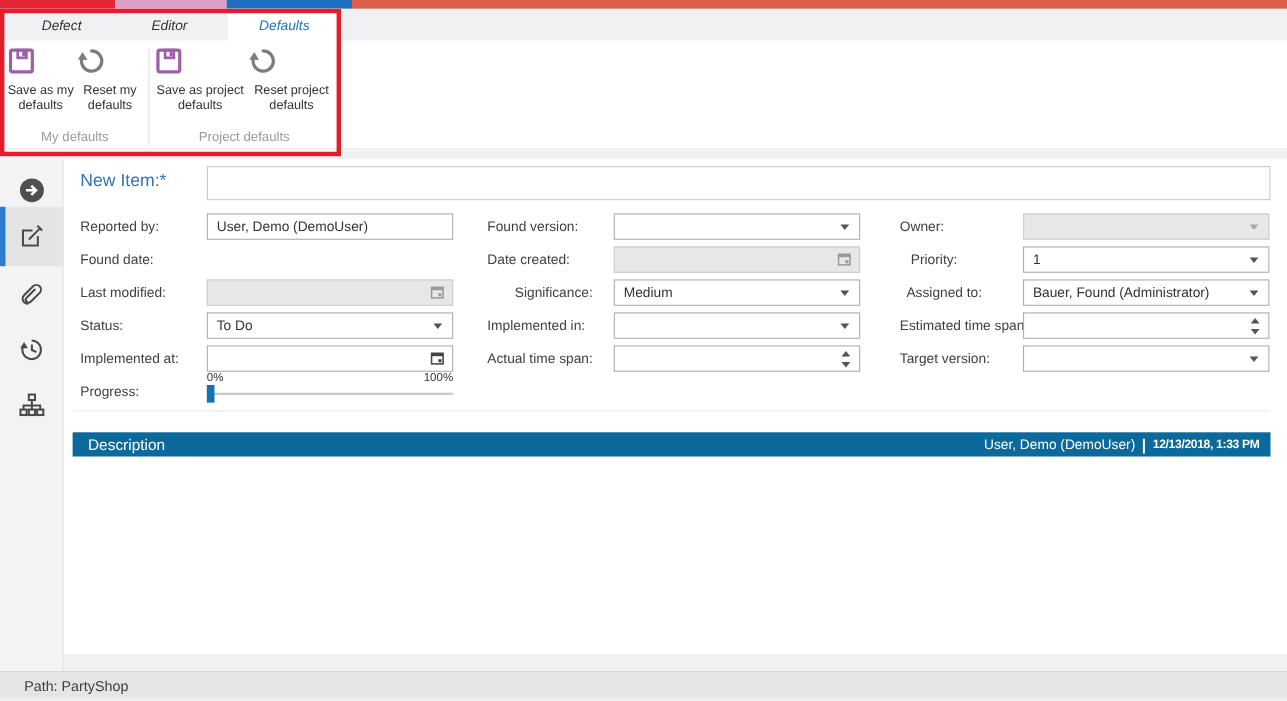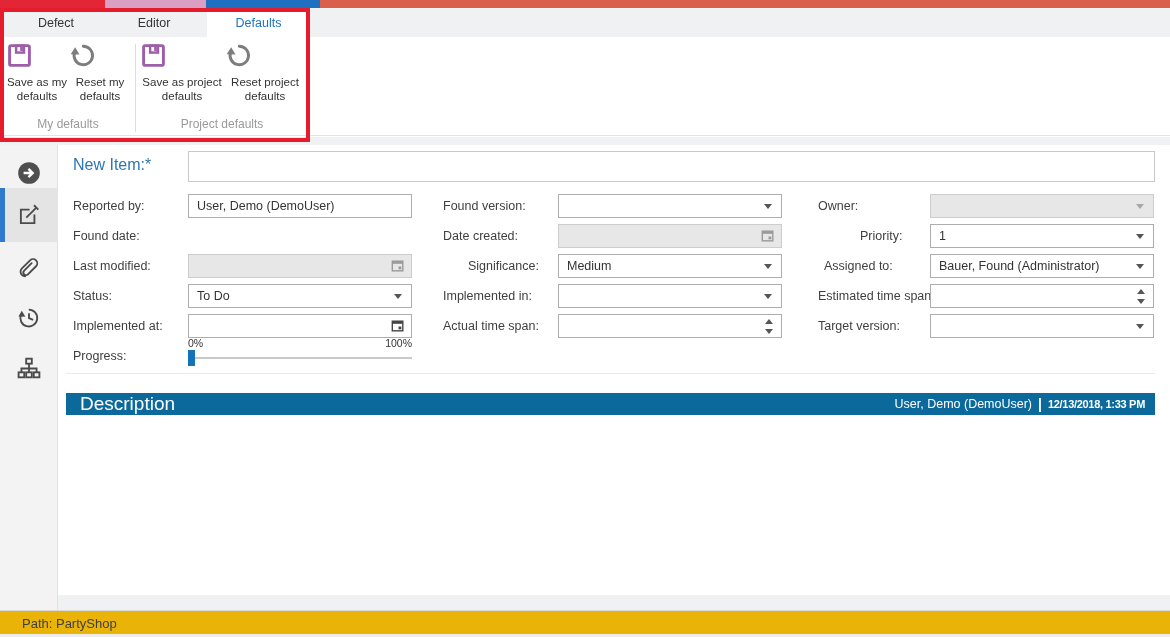--- a/index.html
+++ b/index.html
@@ -8,21 +8,21 @@
     position:relative; width:1170px; height:637px; overflow:hidden;
     font-family:"Liberation Sans", sans-serif; color:#3c3c3c; background:#fff;
   }
   .abs { position:absolute; }
 
   
   #top-strip { left:0; top:0; width:1170px; height:8px; display:flex; }
   #top-strip .seg { height:8px; }
 
   
-  #tab-row { left:0; top:8px; width:1170px; height:29px; background:#f0f1f3; }
+  #tab-row { left:0; top:8px; width:1170px; height:29px; background:#f0f1f3;font-style:italic; }
   .tab { position:absolute; top:0; height:29px; display:flex; align-items:center; justify-content:center;
          font-size:12.5px; color:#333; cursor:default; }
   .tab.active { background:#ffffff; color:#1e73c0; }
   #ribbon-body { left:0; top:37px; width:1170px; height:99px; background:#ffffff; border-bottom:1px solid #e3e3e3; }
   #ribbon-gray { left:0; top:137px; width:1170px; height:8px; background:#f0f1f3; }
   .ribbon-btn { position:absolute; top:5px; display:flex; flex-direction:column; cursor:default; }
   .ribbon-btn svg { width:27px; height:27px; margin-bottom:6px; }
   .ribbon-btn .bl { font-size:11.5px; line-height:14px; color:#333; text-align:center; white-space:nowrap; }
   .group-label { position:absolute; top:80px; font-size:12px; color:#9a9a9a; text-align:center; }
   .group-sep { position:absolute; top:7px; width:1px; height:88px; background:#dcdcdc; }
@@ -60,30 +60,30 @@
   #prog-min { left:188px; top:337px; font-size:10.5px; color:#333; }
   #prog-max { left:352px; top:337px; width:60px; text-align:right; font-size:10.5px; color:#333; }
   #prog-track { left:188px; top:357px; width:224px; height:2px; background:#c9c9c9; }
   #prog-handle { left:188px; top:350px; width:7px; height:16px; background:#1373b8; cursor:pointer; }
 
   #form-sep-line { left:66px; top:373px; width:1089px; height:1px; background:#ebebeb; }
 
   
   #desc-header { left:66px; top:393px; width:1089px; height:22px; background:#0b699b; color:#fff;
                  display:flex; align-items:center; justify-content:space-between; padding:0 10px 0 14px; }
-  #desc-title { font-size:19px;text-align:center; }
+  #desc-title { font-size:14px;text-align:center; }
   #desc-meta { display:flex; align-items:center; gap:6px; }
   #desc-author { font-size:12.5px; }
   #desc-sep { font-size:14px; font-weight:bold; }
   #desc-time { font-size:11px; font-weight:bold; letter-spacing:-0.3px; }
   #desc-body { left:66px; top:415px; width:1089px; height:178px; background:#fff; border:2px solid #35799f; border-top:none; }
   .desc-line { position:absolute; left:14px; font-size:13.5px; font-weight:bold; color:#333; }
 
   
-  #statusbar { left:0; top:610px; width:1170px; height:27px; background:#eab308; border-top:1px solid #d9d9d9; }
+  #statusbar { left:0; top:610px; width:1170px; height:27px; background:#e5e5e5; border-top:1px solid #d9d9d9; }
   #status-text { position:absolute; left:22px; top:5px; font-size:13px; color:#404040; }
   #bottom-edge { left:0; top:634px; width:1170px; height:3px; background:#ededee; }
 
   svg .stroke { fill:none; stroke:#4a4a4a; stroke-width:1.7; }
 </style>
 </head>
 <body>
 
 <div id="app">
 
@@ -233,21 +233,21 @@
   <div class="field" style="left:558px;top:254px;"><span>Medium</span><span class="dd-arrow"></span></div>
   <div class="field" style="left:558px;top:284px;"><span></span><span class="dd-arrow"></span></div>
   <div class="field" style="left:558px;top:314px;"><span></span>
     <span class="spin">
         <span class="up"></span>
         <span class="dn"></span>
       </span>
   </div>
 
   <div class="flabel" style="left:818px;top:194px;">Owner:</div>
-  <div class="flabel" style="left:860px;top:224px;">Priority:</div>
+  <div class="flabel" style="left:828px;top:224px;">Priority:</div>
   <div class="flabel" style="left:824px;top:254px;">Assigned to:</div>
   <div class="flabel" style="left:818px;top:314px;">Target version:</div>
   <div class="flabel" style="left:818px;top:284px;">Estimated time span:</div>
 
   <div class="field disabled" style="left:930px;top:194px;"><span></span><span class="dd-arrow"></span></div>
   <div class="field" style="left:930px;top:224px;"><span>1</span><span class="dd-arrow"></span></div>
   <div class="field" style="left:930px;top:254px;"><span>Bauer, Found (Administrator)</span><span class="dd-arrow"></span></div>
   <div class="field" style="left:930px;top:284px;"><span></span>
     <span class="spin">
         <span class="up"></span>

